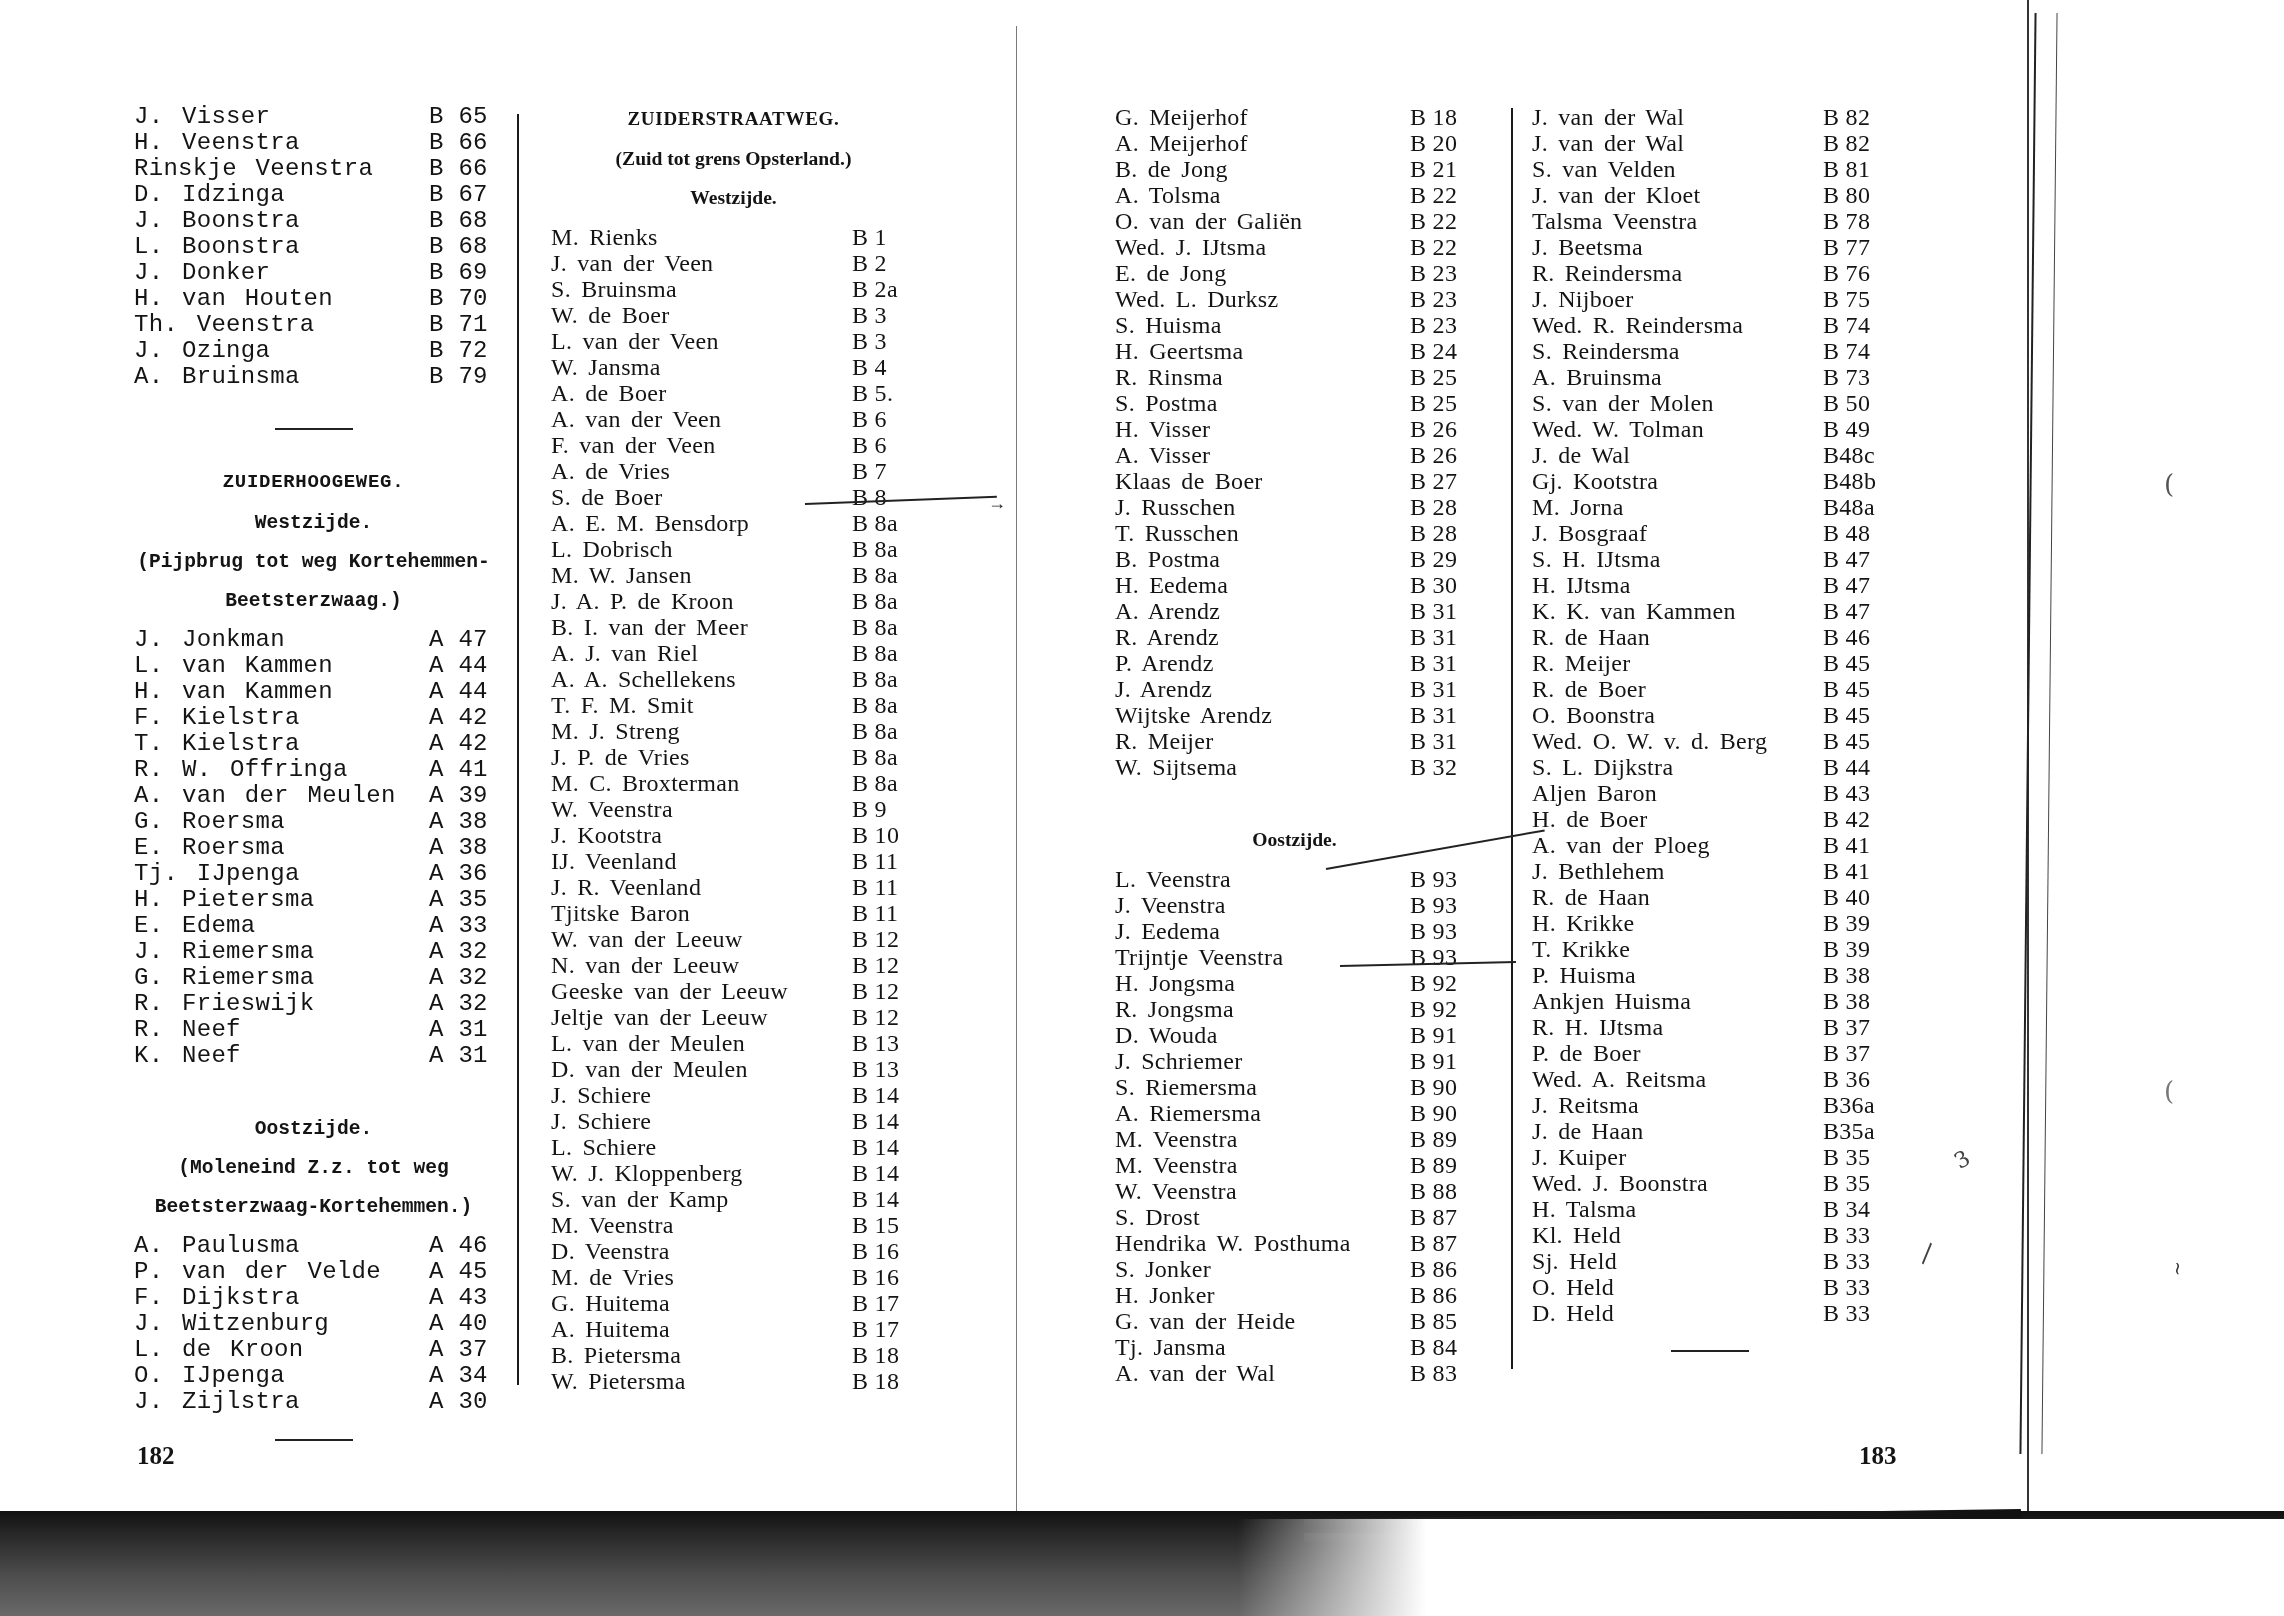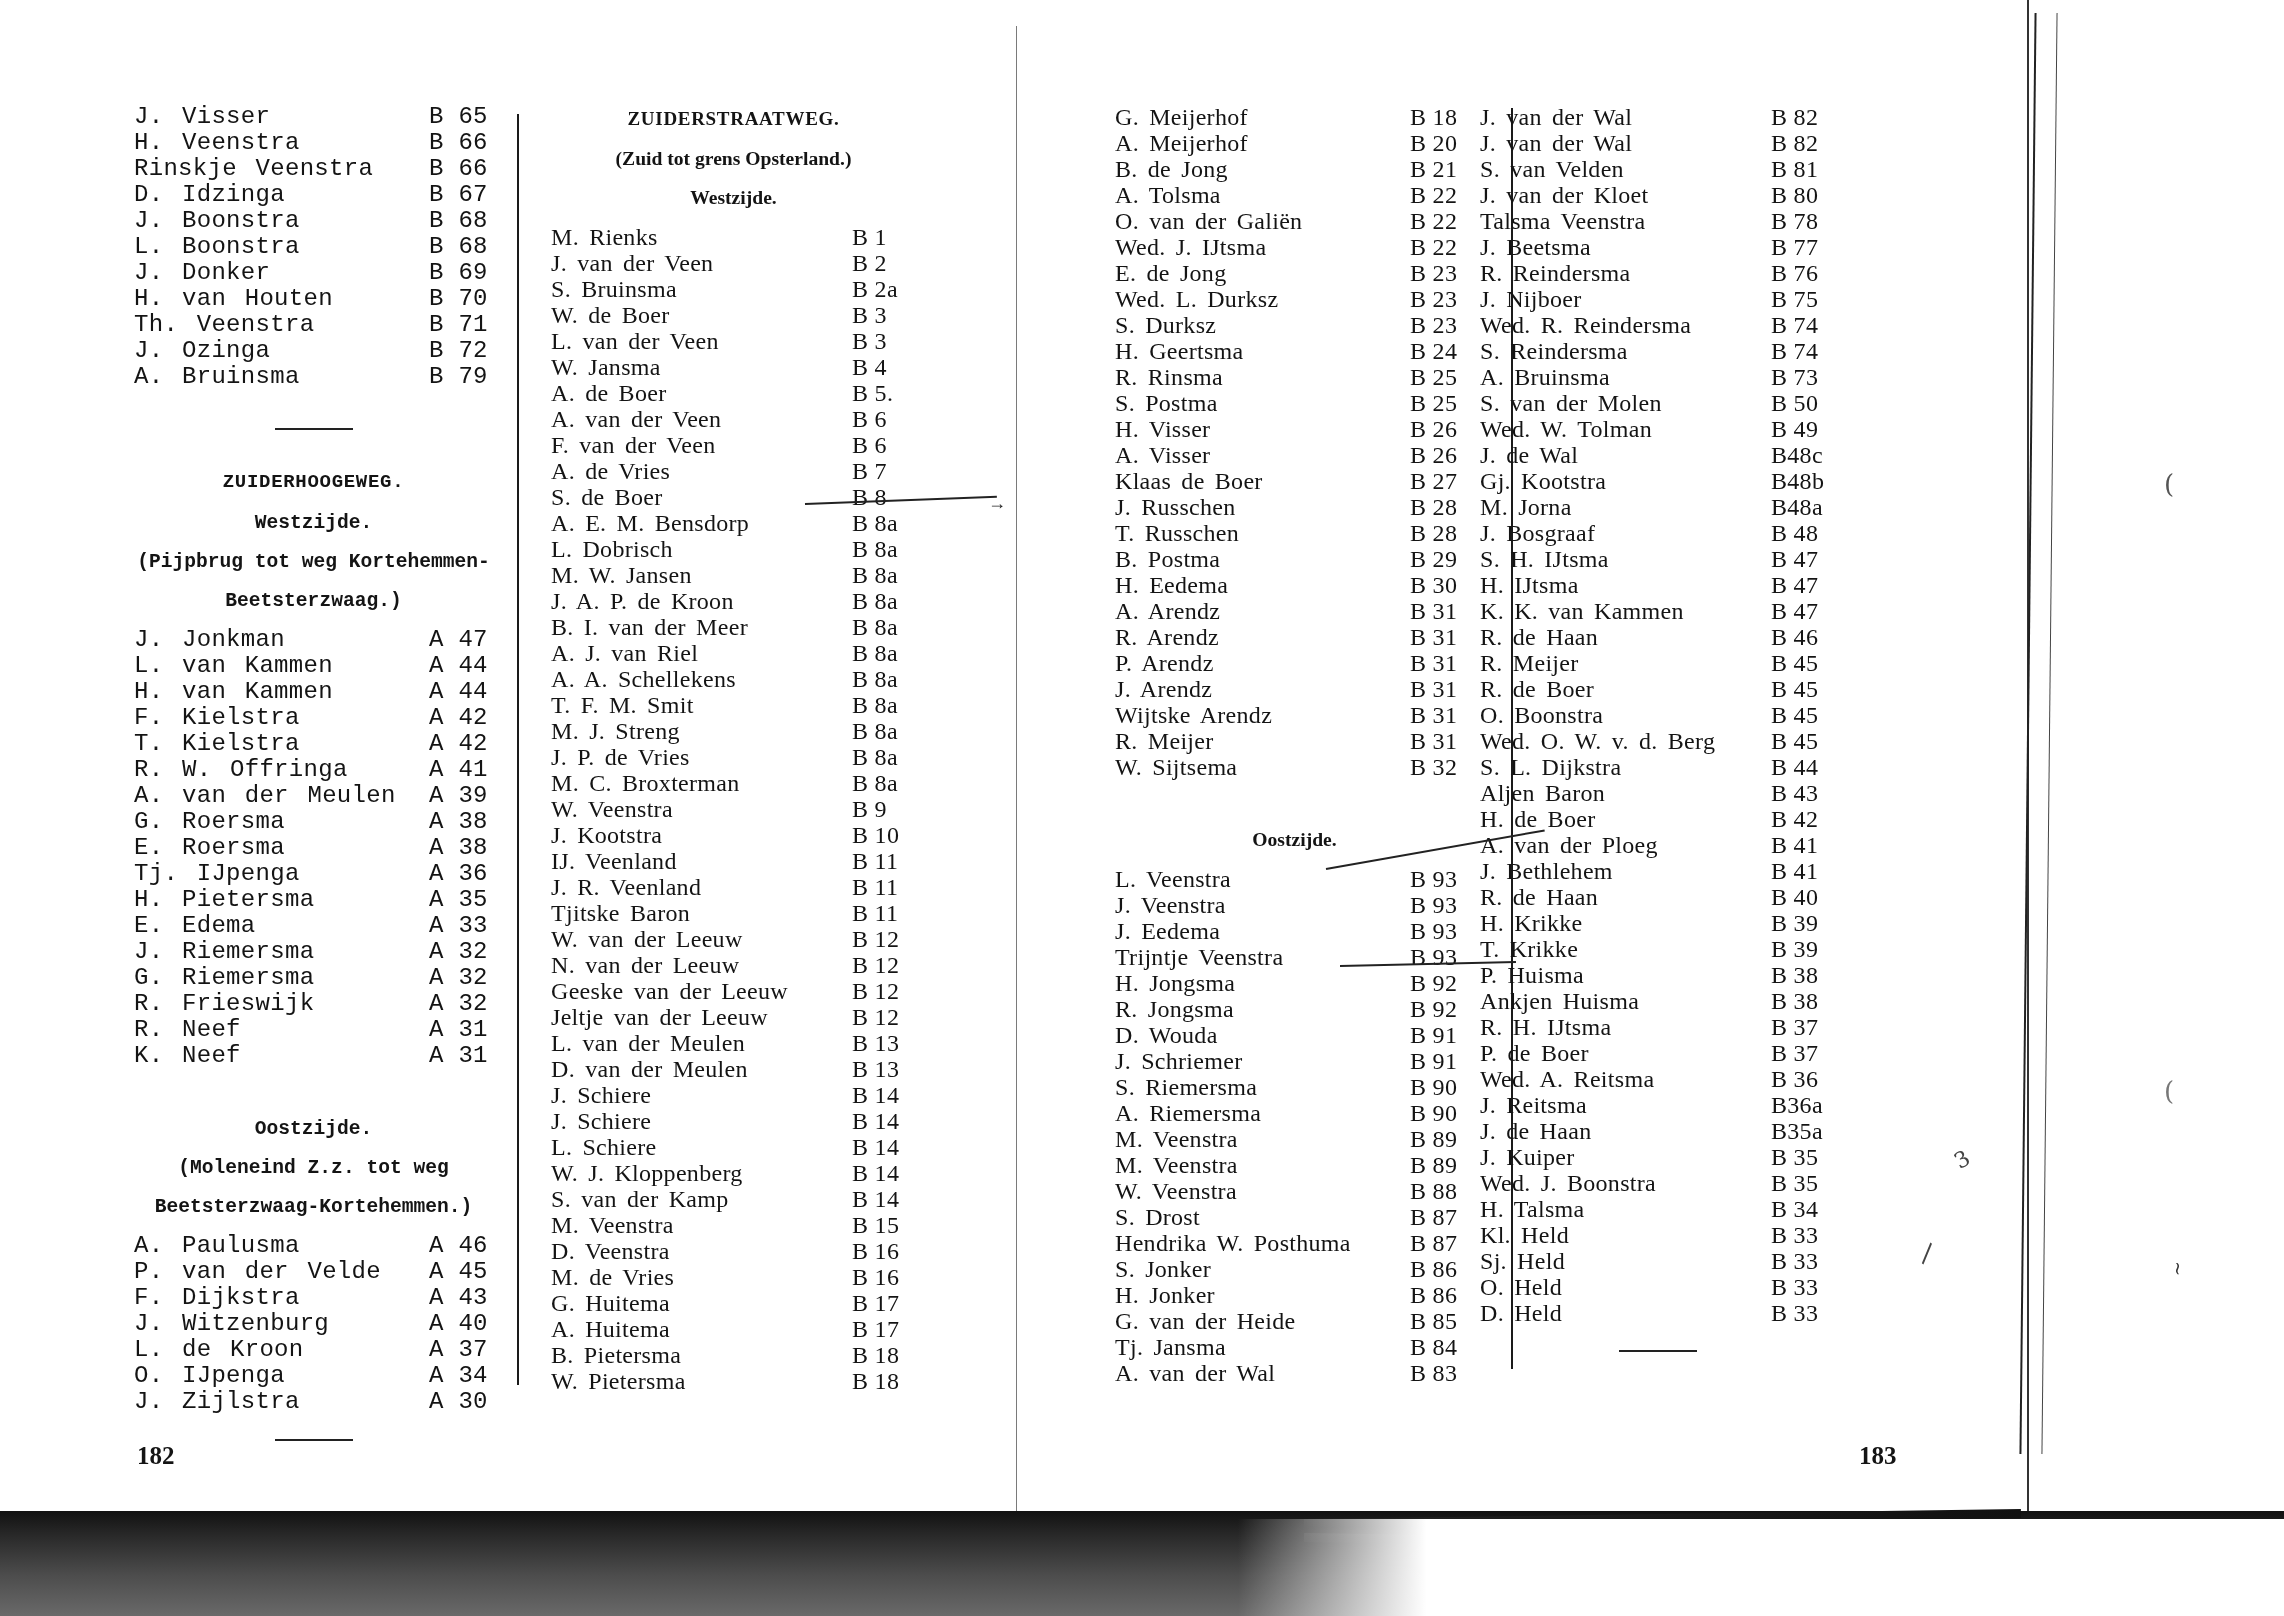--- a/index.html
+++ b/index.html
@@ -25,21 +25,21 @@
   }
   .fold1 { position:absolute; left: 1304px; top: 1519px; width: 717px; height: 9px;
     background: linear-gradient(90deg,#222,#111); transform: rotate(-0.8deg); transform-origin: left; }
   .fold2 { position:absolute; left: 1304px; top: 1533px; width: 717px; height: 9px;
     background: linear-gradient(90deg,#333,#111); transform: rotate(0.9deg); transform-origin: left; }
 
   .col { position: absolute; top: 104px; width: 359px; }
   #col-1 { left: 134px; font-family: Liberation Mono, monospace; }
   #col-2 { left: 551px; width: 365px; }
   #col-3 { left: 1115px; }
-  #col-4 { left: 1480px; width: 355px; }
+  #col-4 { left: 1532px; width: 355px; }
 
   .vrule { position: absolute; width: 2px; background: #1a1a1a; }
   #vrule-1 { left: 517px; top: 114px; height: 1271px; }
   #vrule-2 { left: 1511px; top: 108px; height: 1261px; }
 
   .row { display: flex; justify-content: space-between; height: 26px; line-height: 26px;
     font-size: 24px; white-space: nowrap; letter-spacing: 0.3px; }
   .row .nm { flex: 1; word-spacing: 3.9px; }
   .row .hn { width: 64px; text-align: left; }
 
@@ -445,21 +445,21 @@
     </div>
     <div class="row">
       <span class="nm">E. de Jong</span>
       <span class="hn">B 23</span>
     </div>
     <div class="row">
       <span class="nm">Wed. L. Durksz</span>
       <span class="hn">B 23</span>
     </div>
     <div class="row">
-      <span class="nm">S. Durksz</span>
+      <span class="nm">S. Huisma</span>
       <span class="hn">B 23</span>
     </div>
     <div class="row">
       <span class="nm">H. Geertsma</span>
       <span class="hn">B 24</span>
     </div>
     <div class="row">
       <span class="nm">R. Rinsma</span>
       <span class="hn">B 25</span>
     </div>

